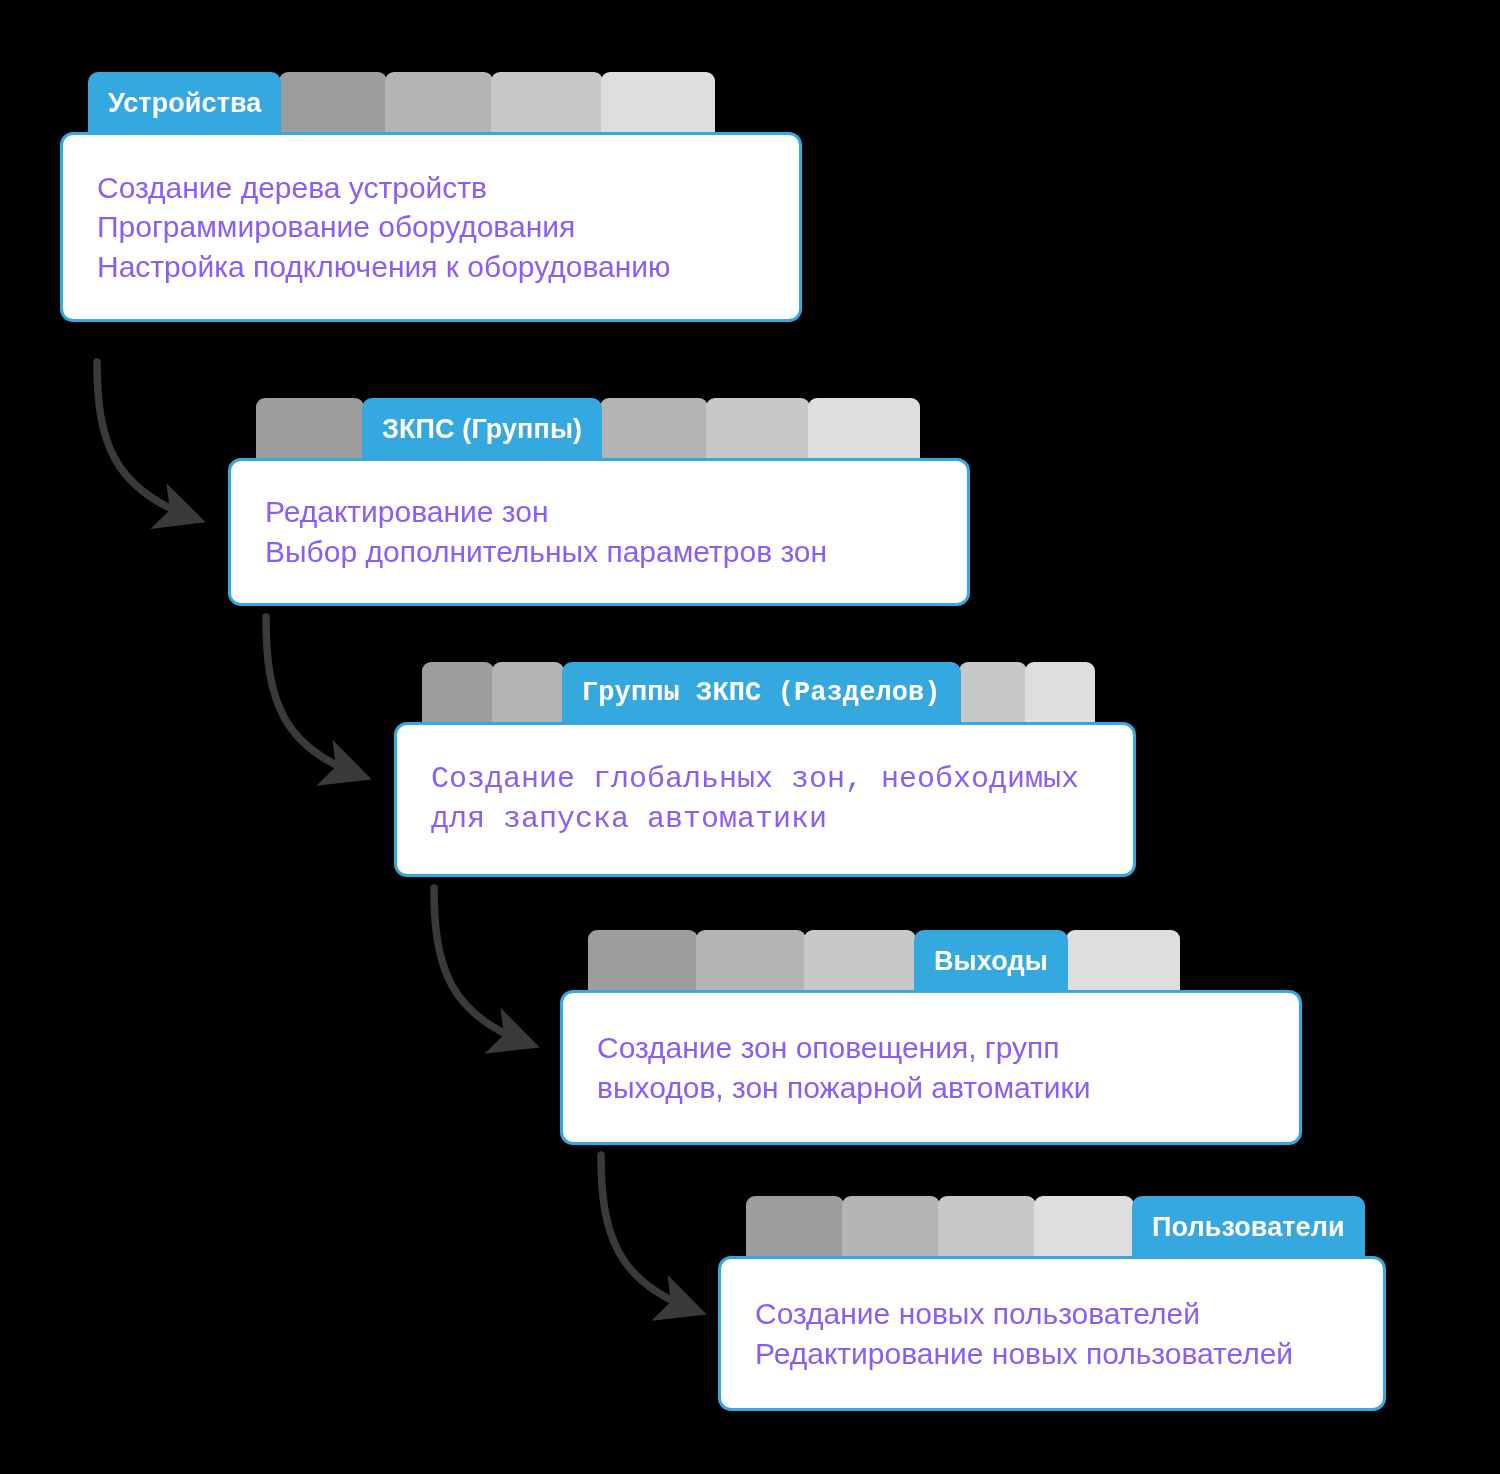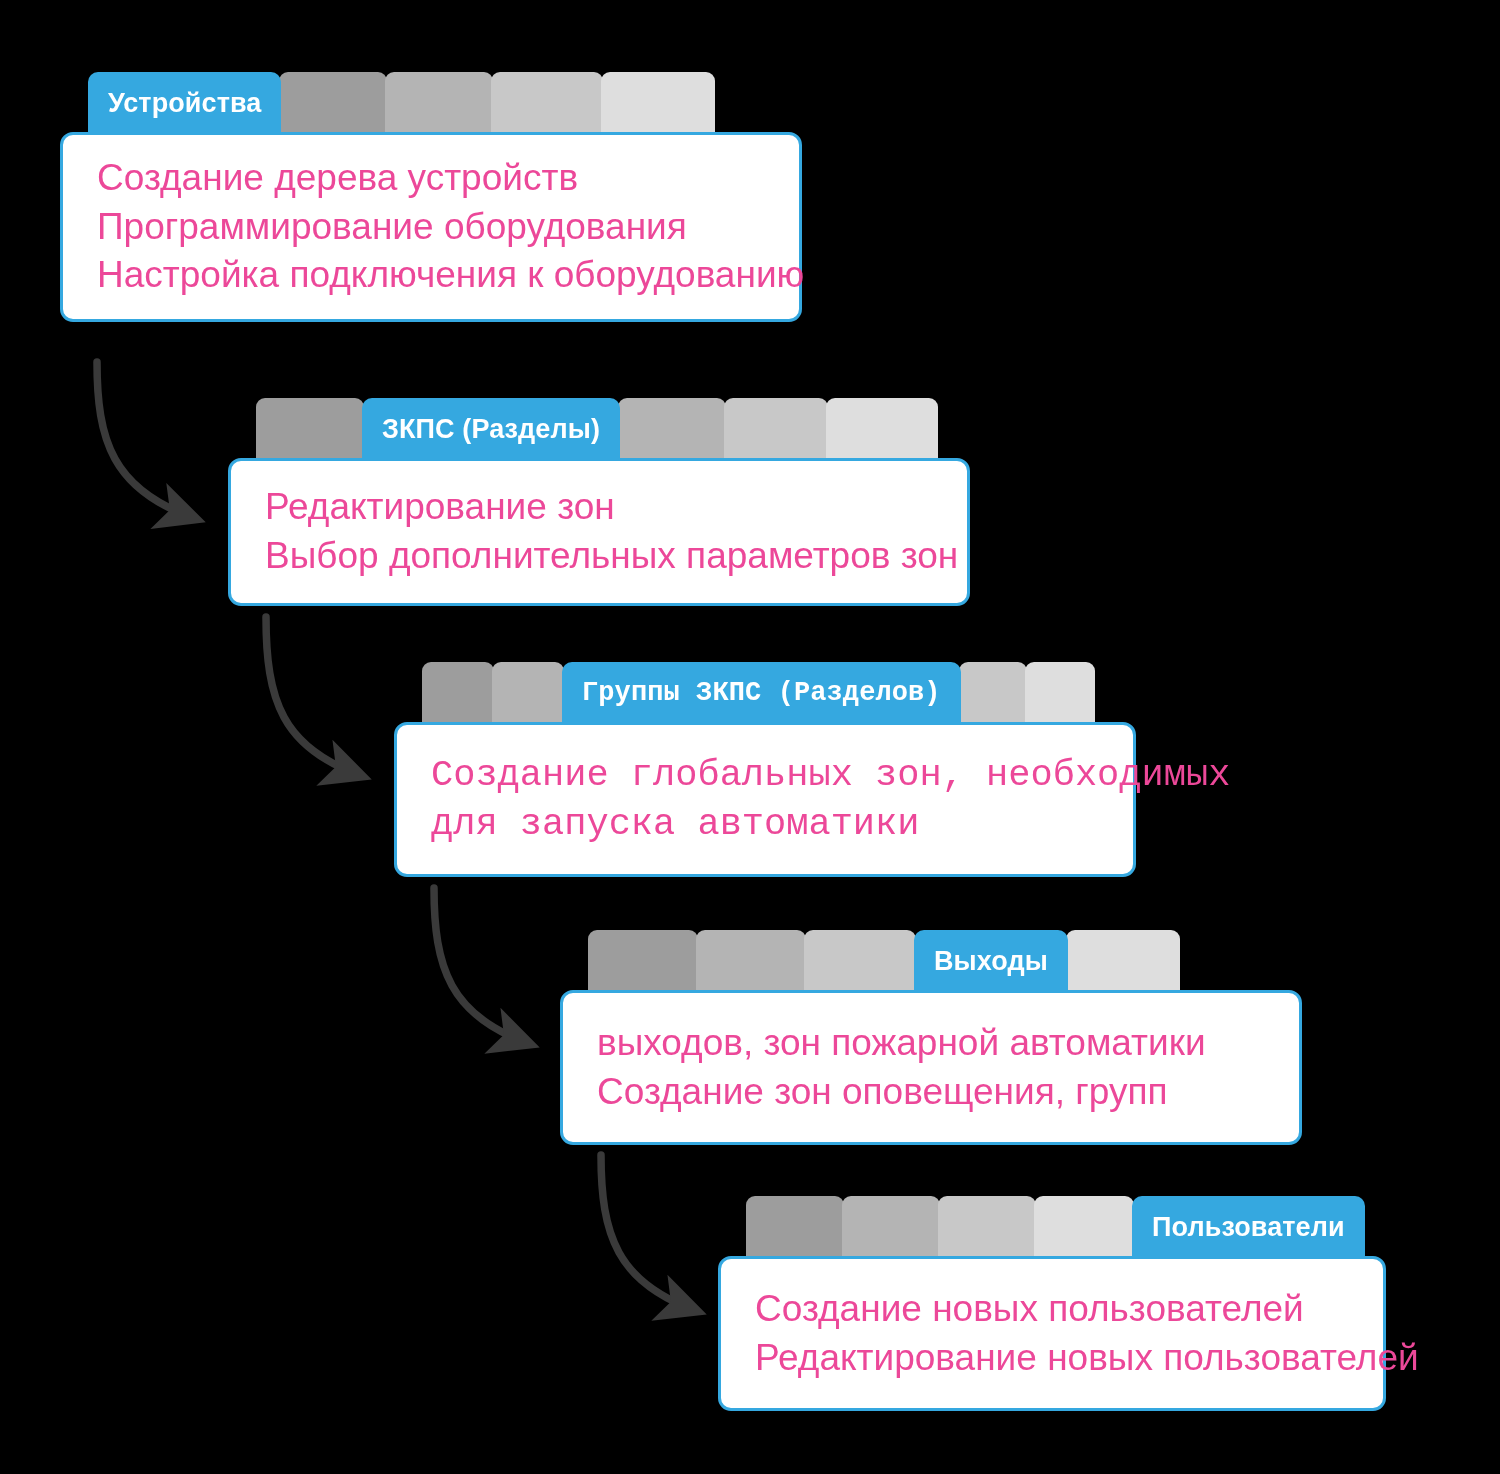--- a/index.html
+++ b/index.html
@@ -64,22 +64,22 @@
     z-index:7;
     margin-top:-2px;
     display:flex;
     flex-direction:column;
     justify-content:center;
   }
   .card-body .lines {
     padding:0 34px;
   }
   .card-body .line {
-    color:#ec4899;
-    font-size:37px;
+    color:#8b5cf6;
+    font-size:30px;
     line-height:1.32;
     white-space:nowrap;
   }
 
   
   #card-1 { left:60px;  top:72px;  width:742px; }
   #card-1 .tabstrip { padding-left:28px; }
   #card-1 .card-body { height:190px; }
 
   #card-2 { left:228px; top:398px; width:742px; }
@@ -134,21 +134,21 @@
         <div class="line">Программирование оборудования</div>
         <div class="line">Настройка подключения к оборудованию</div>
       </div>
     </div>
   </div>
 
   <div class="card" id="card-2">
     <div class="tabstrip">
       <div class="tab g1" style="width:108px;"></div>
       <div class="tab active">
-        <span class="tab-label">ЗКПС (Разделы)</span>
+        <span class="tab-label">ЗКПС (Группы)</span>
       </div>
       <div class="tab g2" style="width:108px;"></div>
       <div class="tab g3" style="width:104px;"></div>
       <div class="tab g4" style="width:112px;"></div>
     </div>
     <div class="card-body">
       <div class="lines">
         <div class="line">Редактирование зон</div>
         <div class="line">Выбор дополнительных параметров зон</div>
       </div>
@@ -178,22 +178,22 @@
       <div class="tab g1" style="width:110px;"></div>
       <div class="tab g2" style="width:110px;"></div>
       <div class="tab g3" style="width:112px;"></div>
       <div class="tab active">
         <span class="tab-label">Выходы</span>
       </div>
       <div class="tab g4" style="width:114px;"></div>
     </div>
     <div class="card-body">
       <div class="lines">
+        <div class="line">Создание зон оповещения, групп</div>
         <div class="line">выходов, зон пожарной автоматики</div>
-        <div class="line">Создание зон оповещения, групп</div>
       </div>
     </div>
   </div>
 
   <div class="card" id="card-5">
     <div class="tabstrip">
       <div class="tab g1" style="width:98px;"></div>
       <div class="tab g2" style="width:98px;"></div>
       <div class="tab g3" style="width:98px;"></div>
       <div class="tab g4" style="width:100px;"></div>

